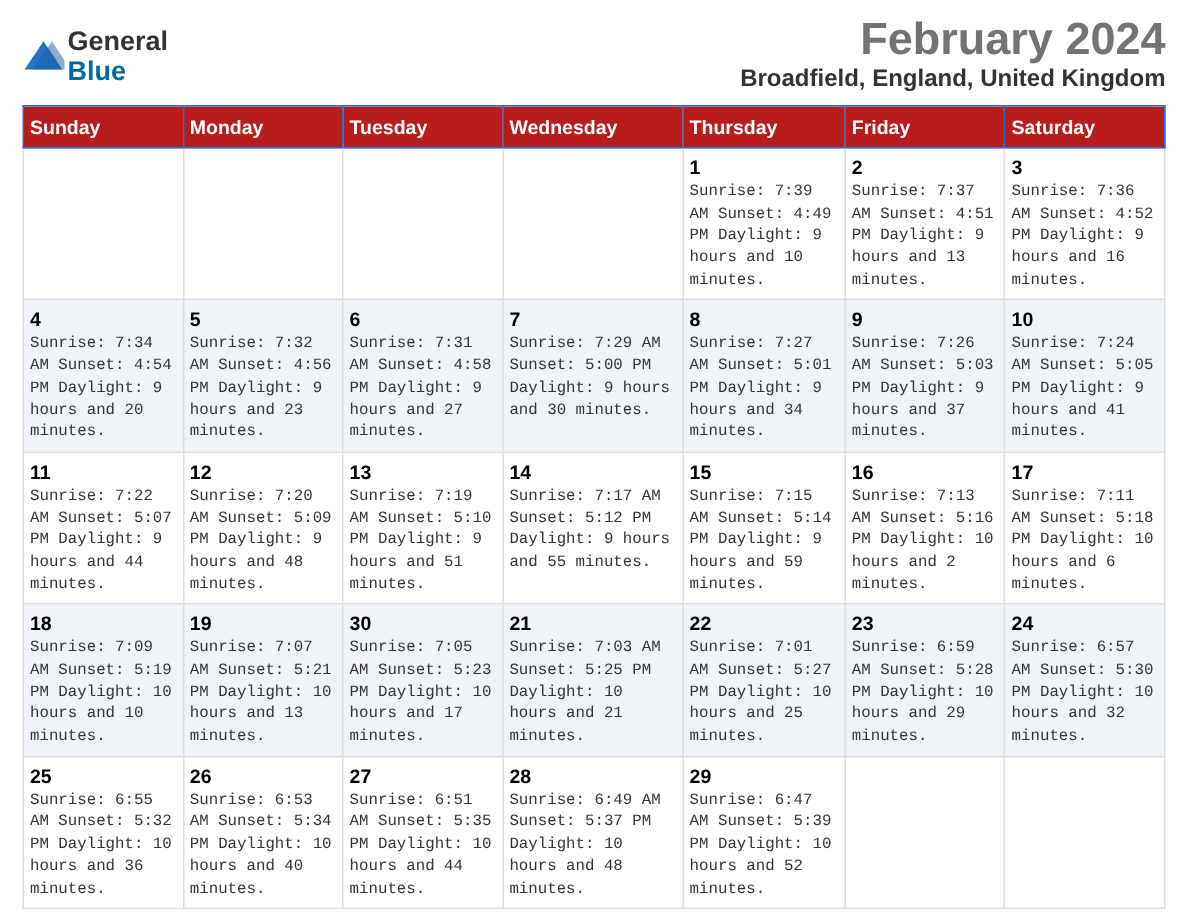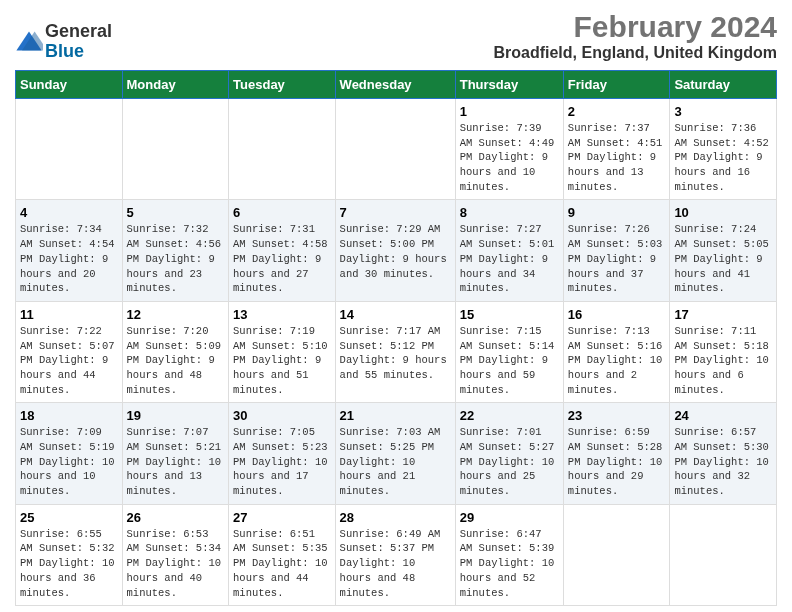--- a/index.html
+++ b/index.html
@@ -6,21 +6,21 @@
     body {
       font-family: Arial, sans-serif;
       background: #fff;
       width: 792px;
       min-height: 612px;
       padding: 10px 15px;
     }
     .header-area {
       display: flex;
       justify-content: space-between;
-      align-items: flex-end;
+      align-items: center;
       margin-bottom: 8px;
     }
     .logo {
       display: flex;
       align-items: center;
       margin-top: 4px;
     }
     .logo-text {
       font-size: 18px;
       font-weight: bold;
@@ -46,21 +46,21 @@
       color: #333;
       font-weight: bold;
       padding-left: 28px;
     }
     table {
       width: 100%;
       border-collapse: collapse;
       font-size: 11px;
     }
     thead tr {
-      background-color: #15803d;
+      background-color: #b91c1c;
       color: #fff;
     }
     thead th {
       padding: 6px 4px;
       text-align: left;
       font-size: 13px;
       font-weight: bold;
       border: 1px solid #2471c8;
     }
     tbody tr {

